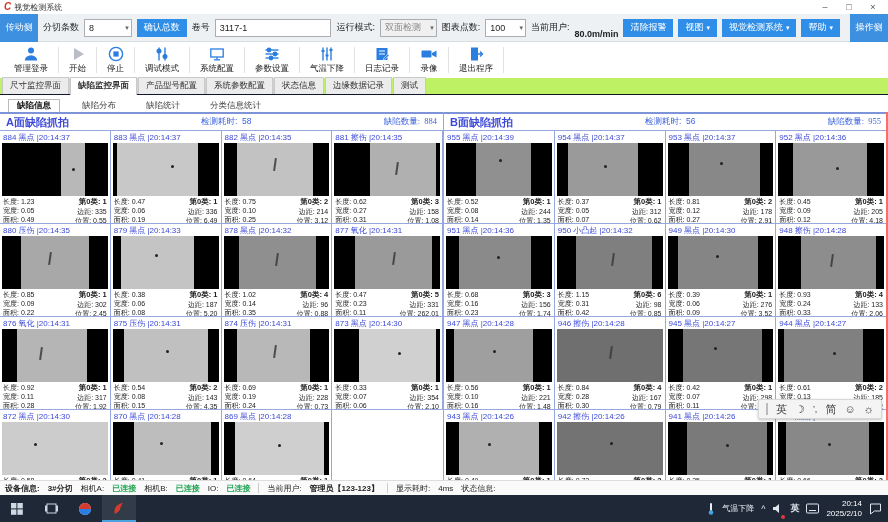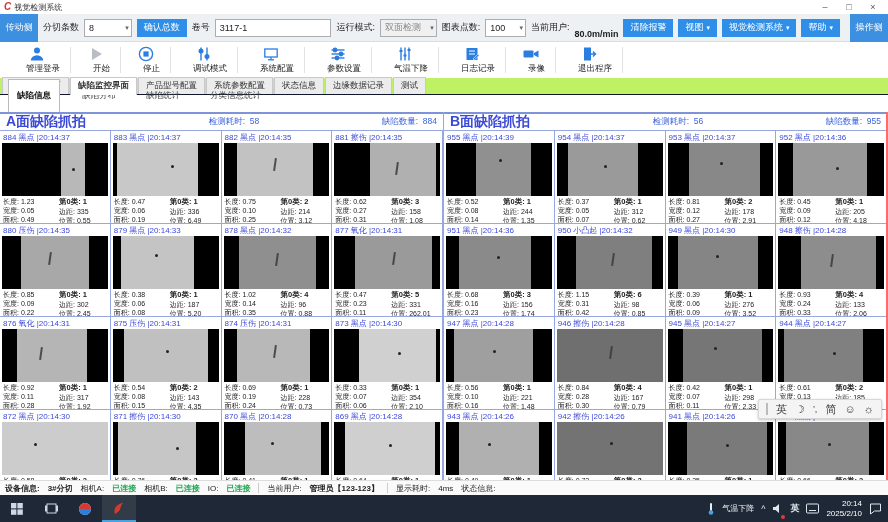--- a/index.html
+++ b/index.html
@@ -22,50 +22,50 @@
   .combo .arr { color:#666; font-size:7px; }
   .combo.disabled { background:#f0f0f0; color:#888; }
   .tb-input { background:#fff; border:1px solid #abadb3; height:18px; width:128px; font-size:9px; padding:0 4px; display:flex; align-items:center; }
   .bluebtn { background:#2f8fe8; color:#fff; border:none; height:18px; padding:0 7px; font-size:9px; display:flex; align-items:center; gap:3px; white-space:nowrap; }
   .speedval { font-weight:bold; font-size:9px;margin-top:12px; }
   .spacer { flex:1; }
 
   
   .toolbar2 { height:36px; background:#fff; display:flex; align-items:center; padding:0 4px; flex:0 0 auto; }
   .tbtn { display:flex; flex-direction:column; align-items:center; justify-content:center; padding:1px 10px; gap:1px; cursor:default; }
-  .tbtn .tlabel { font-size:8.5px; color:#222; white-space:nowrap;margin-left:12px; }
+  .tbtn .tlabel { font-size:8.5px; color:#222; white-space:nowrap; }
   .ticon { height:17px; display:flex; align-items:center; }
   .sep { width:1px; height:26px; background:#e2e2e2; flex:0 0 auto; }
 
   
   .maintabs { height:17px; background:#bef264; display:flex; align-items:flex-end; padding:0 2px; gap:1px; border-bottom:1px solid #0f172a; flex:0 0 auto; }
   .mtab { font-size:8.5px; color:#333; background:#ececec; border:1px solid #c9c9c9; border-bottom:none; padding:2px 7px; }
   .mtab.sel { background:#fff; font-weight:bold; position:relative; top:1px; padding-bottom:3px; }
   .subtabs { height:17px; background:#fff; display:flex; align-items:flex-end; padding:0 8px; gap:14px; flex:0 0 auto; }
-  .stab { font-size:8.5px; color:#444; padding:10px 8px; }
+  .stab { font-size:8.5px; color:#444; padding:0 8px; }
   .stab.sel { border:1px solid #bbb; border-bottom:none; color:#111; background:#fff; font-weight:bold; }
 
   
   .panelwrap { flex:1 1 auto; display:flex; overflow:hidden; position:relative; }
   .panel { width:444px; border-right:1px solid #97a7e0; display:flex; flex-direction:column; overflow:hidden; }
   .panel:last-child { border-right:none; }
   .phead { height:19px; flex:0 0 auto; display:flex; align-items:center; padding:0 6px; border-top:2px solid #7f93d8; border-bottom:1px solid #97a7e0; }
-  .ptitle { color:#3c49d8; font-weight:bold; font-size:14px;text-align:center; }
+  .ptitle { color:#3c49d8; font-weight:bold; font-size:11px;text-align:center; }
   .pmid { flex:1; text-align:center; color:#3c63e0; font-size:8.5px; }
-  .pcount { color:#3c63e0; font-size:8.5px; }
+  .pcount { color:#3c63e0; font-size:8.5px;font-family:Liberation Serif, serif; }
   .grid { flex:1; display:grid; grid-template-columns:repeat(4,1fr); grid-auto-rows:93px; overflow:hidden; }
   .cell { border-right:1px solid #97a7e0; border-bottom:1px solid #97a7e0; overflow:hidden; background:#fff; }
   .cell-head { font-size:8px; color:#3c49d8; padding:1px 3px 0 3px; white-space:nowrap; overflow:hidden; height:12px; }
   .cell-img { height:53px; margin:0 2px; position:relative; }
   .mark { position:absolute; }
   .mark.dot { width:3px; height:3px; background:#222; border-radius:50%; }
   .mark.streak { width:2px; height:13px; background:#3a3a3a; opacity:.85; transform:rotate(8deg); }
   .cell-info { display:flex; padding:1px 3px; font-size:7px; color:#222; line-height:1.3; }
   .col-l { width:54%; }
-  .col-r { width:46%; }
+  .col-r { width:46%;text-align:right; }
   .col-r .b { font-weight:bold; font-size:7.5px; }
   .rededge { position:absolute; right:0; top:0; width:2px; height:100%; background:#ff6b6b; }
 
   
   .statusbar { height:15px; background:#fafafa; border-top:1px solid #ddd; display:flex; align-items:center; gap:8px; padding:0 5px; font-size:8px; color:#222; flex:0 0 auto; white-space:nowrap; }
   .statusbar .k { font-weight:bold; }
   .statusbar .ok { color:#21a453; font-weight:bold; }
   .statusbar .vsep { width:1px; height:10px; background:#ccc; }
 
   
@@ -506,34 +506,20 @@
             <div class="cell-info">
               <div class="col-l">
                 <div>长度: 0.58</div>
               </div>
               <div class="col-r">
                 <div class="b">第0类: 2</div>
               </div>
             </div>
           </div>
           <div class="cell">
-            <div class="cell-head">871 擦伤 |20:14:30</div>
-            <div class="cell-img" style="background: linear-gradient(to right, rgb(0, 0, 0) 5%, rgb(198, 198, 198) 5%, rgb(198, 198, 198) 78%, rgb(0, 0, 0) 78%);">
-              <div class="mark dot" style="left: 60%; top: 48%;"></div>
-            </div>
-            <div class="cell-info">
-              <div class="col-l">
-                <div>长度: 0.76</div>
-              </div>
-              <div class="col-r">
-                <div class="b">第0类: 3</div>
-              </div>
-            </div>
-          </div>
-          <div class="cell">
             <div class="cell-head">870 黑点 |20:14:28</div>
             <div class="cell-img" style="background: linear-gradient(to right, rgb(0, 0, 0) 20%, rgb(189, 189, 189) 20%, rgb(189, 189, 189) 92%, rgb(0, 0, 0) 92%);">
               <div class="mark dot" style="left: 45%; top: 38%;"></div>
             </div>
             <div class="cell-info">
               <div class="col-l">
                 <div>长度: 0.41</div>
               </div>
               <div class="col-r">
                 <div class="b">第0类: 1</div>

